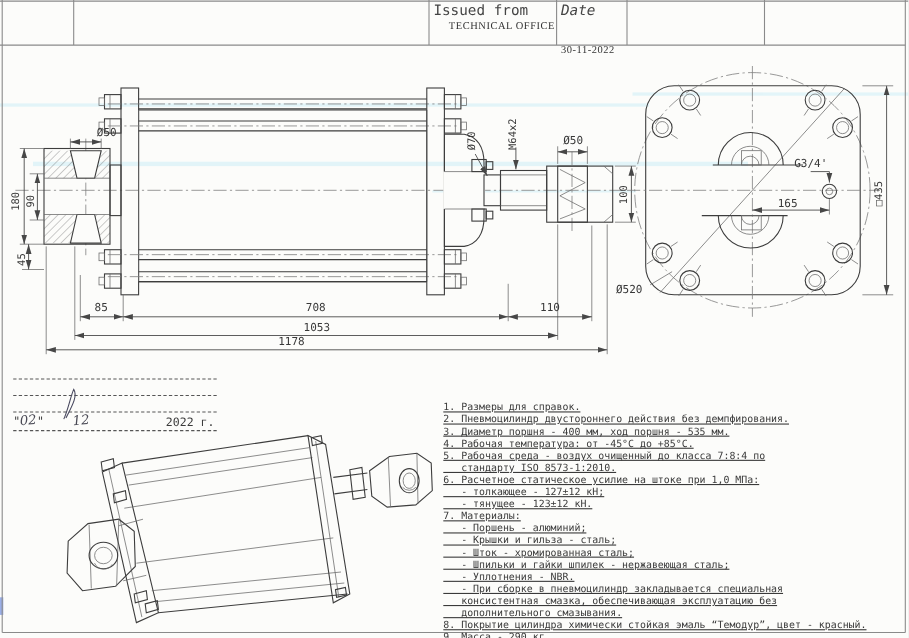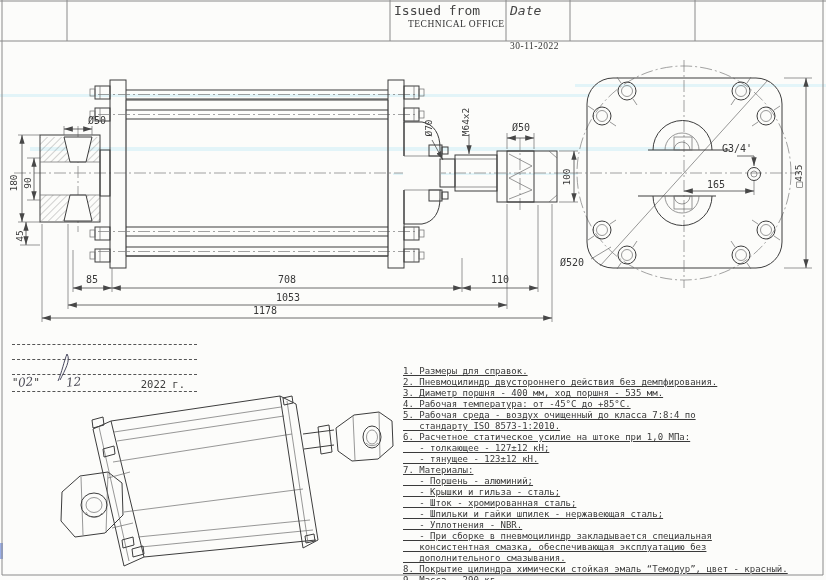--- a/index.html
+++ b/index.html
@@ -19,21 +19,21 @@
   .tb-label{font-size:13px;color:#444;}
   .tb-value{font-size:9.5px;color:#333;letter-spacing:.5px;font-family:Liberation Serif, serif;}
   #approval{left:12px;top:330px;width:185px;}
   #approval .cap{font-size:11px;color:#3b3b3b;}
   .sigline{height:14px;border-bottom:1px dashed #555;}
   #approval .daterow{position:relative;height:16px;border-bottom:1px dashed #555;
      font-size:10.5px;color:#3b3b3b;}
   .hand{font-family:"DejaVu Serif",serif;font-style:italic;color:#4a4a55;
         display:inline-block;transform:rotate(-5deg);font-size:12px;}
   .q{color:#3b3b3b;}
-  #approval .yr{position:absolute;right:12px;bottom:1px;}
+  #approval .yr{position:absolute;right:2px;bottom:1px;}
   #approval .m2{margin-left:26px;}
   #scribble{position:absolute;left:44px;top:22px;}
   #notes{left:403px;top:344px;right:6px;font-size:9px;line-height:11px;
          color:#3a3a3a;white-space:pre;}
   .note-line{white-space:pre;text-decoration:underline;}
 </style>
 </head>
 <body>
 
 <div id="sheet">

